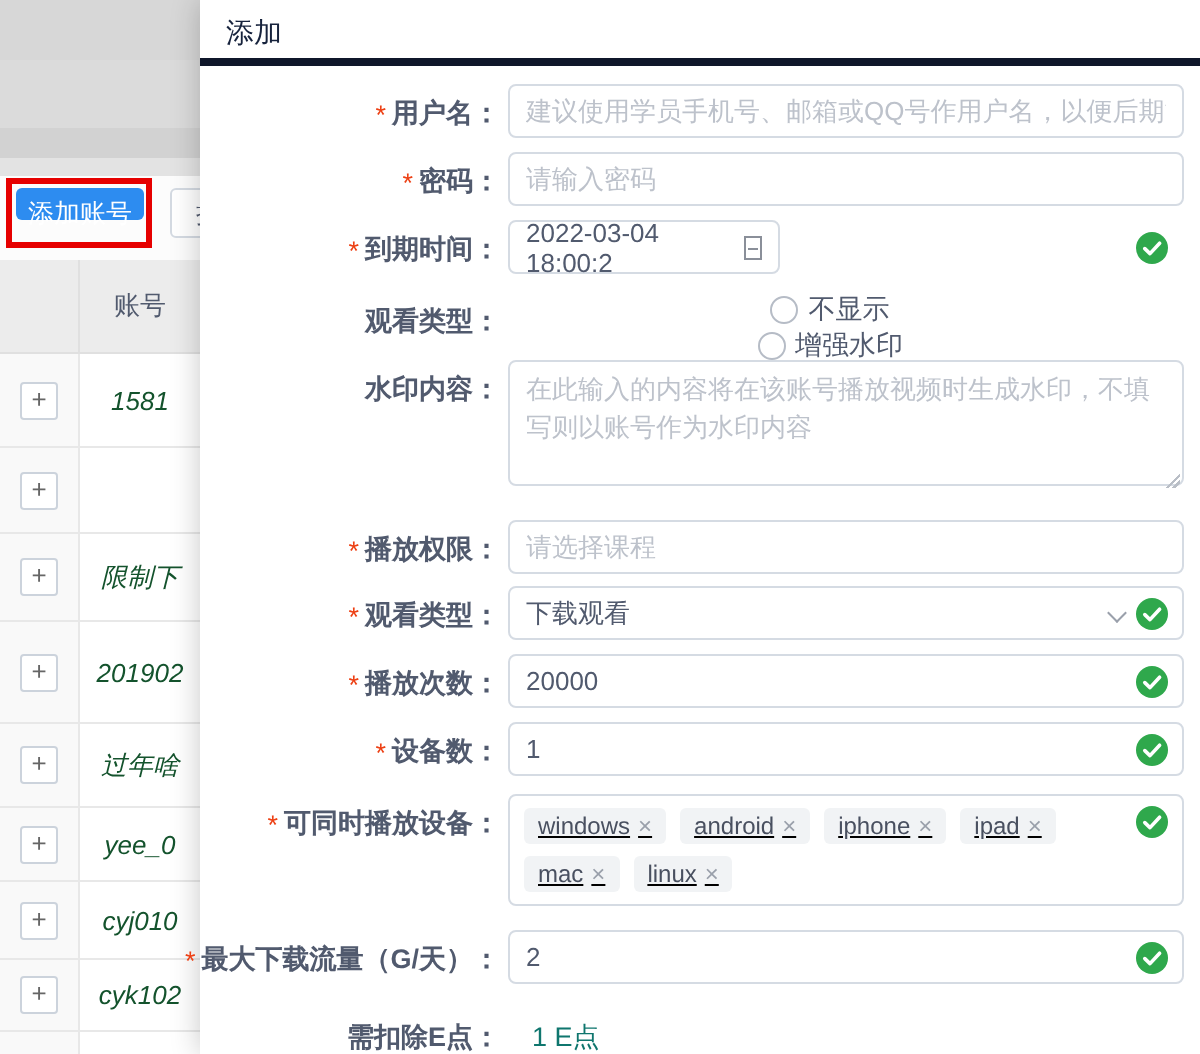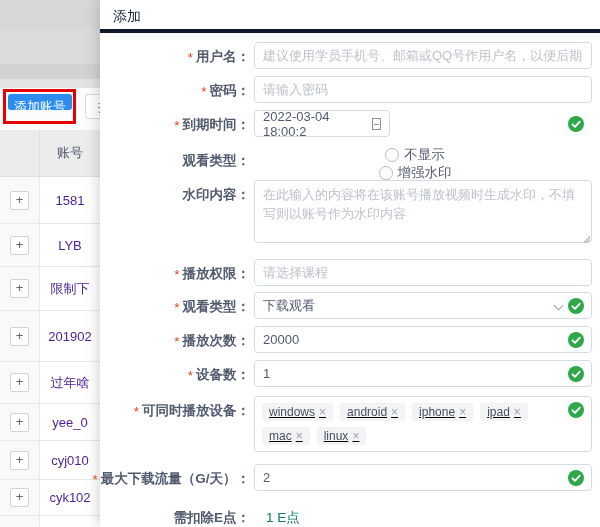--- a/index.html
+++ b/index.html
@@ -24,21 +24,21 @@
   .thead { height:47px; background:#ececec; border-bottom:1px solid #e0e0e0; display:flex; }
   .th-expand { width:40px; border-right:1px solid #e0e0e0; }
   .th-account { flex:1; display:flex; align-items:center; justify-content:center;
                 color:#515a6e; font-size:13px; }
   .trow { display:flex; border-bottom:1px solid #e8e8e8; }
   .td-expand { width:40px; background:#f9f9f9; border-right:1px solid #e8e8e8;
                display:flex; align-items:center; justify-content:center; }
   .expand-btn { width:19px; height:19px; border:1px solid #ccd3dc; background:#fff; border-radius:2px;
                 color:#666; font-size:13px; line-height:16px; text-align:center; cursor:pointer; }
   .td-account { flex:1; display:flex; align-items:center; justify-content:center;
-                color:#4c1d95; font-size:13px; white-space:nowrap; overflow:hidden; }
+                color:#14532d; font-size:13px; white-space:nowrap; overflow:hidden;font-style:italic; }
   .r1{height:47px}.r2{height:43px}.r3{height:44px}.r4{height:51px}.r5{height:42px}
   .r6{height:37px}.r7{height:39px}.r8{height:36px}.r9{height:15px;border-bottom:none}
 
   
   .modal { position:absolute; left:100px; top:0; width:500px; height:527px; background:#fff;
            box-shadow:0 0 14px rgba(0,0,0,.22); }
   .m-head { height:33px; line-height:32px; padding-left:13px; font-size:14px; color:#17233d;
             border-bottom:4px solid #0f172a; }
   .m-form { padding-top:1px; }
 
@@ -116,21 +116,20 @@
       <div class="trow r1">
         <div class="td-expand">
             <span class="expand-btn">+</span>
           </div>
         <div class="td-account">1581</div>
       </div>
       <div class="trow r2">
         <div class="td-expand">
             <span class="expand-btn">+</span>
           </div>
-        <div class="td-account">LYB</div>
       </div>
       <div class="trow r3">
         <div class="td-expand">
             <span class="expand-btn">+</span>
           </div>
         <div class="td-account">限制下</div>
       </div>
       <div class="trow r4">
         <div class="td-expand">
             <span class="expand-btn">+</span>

